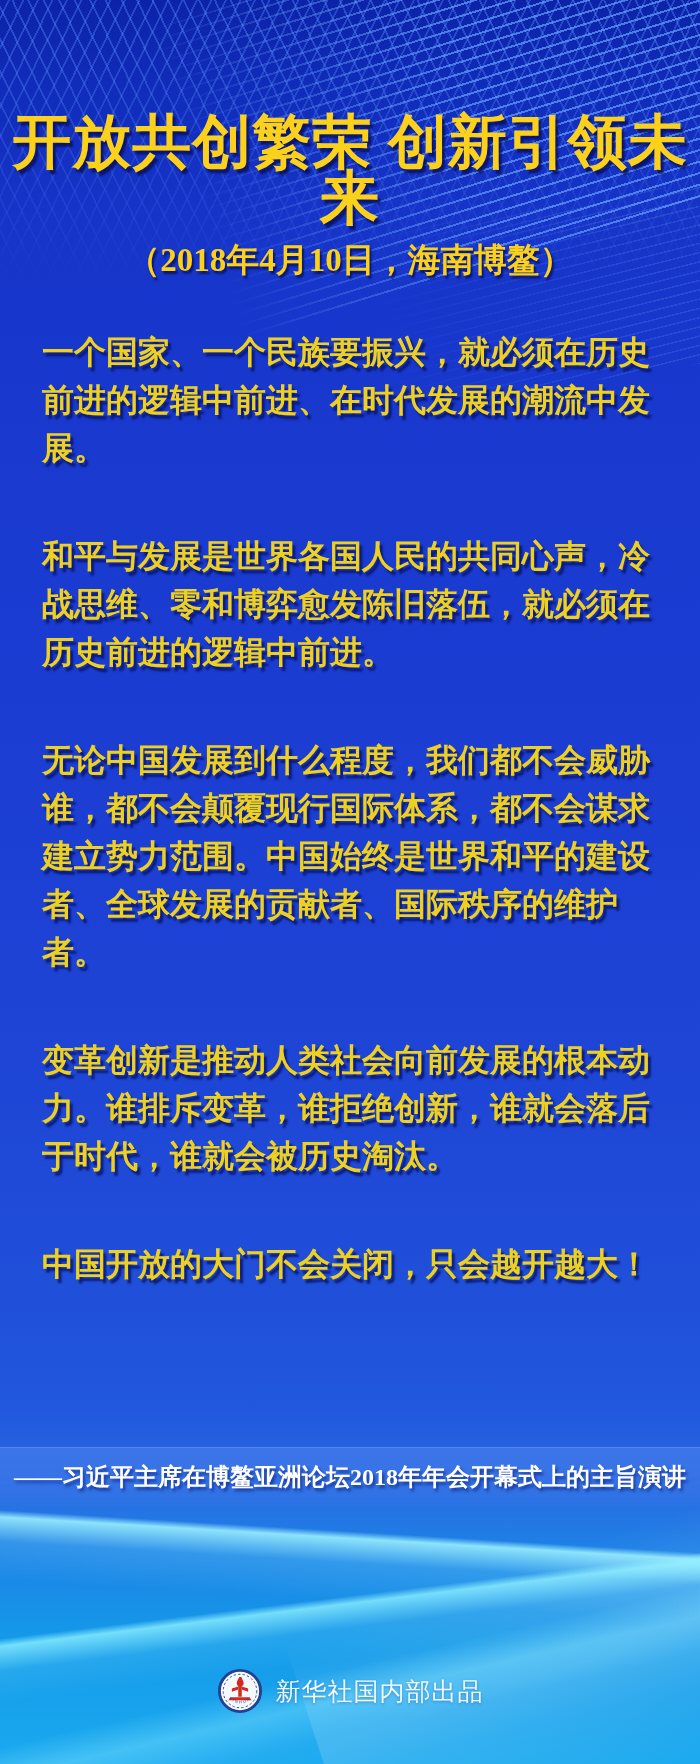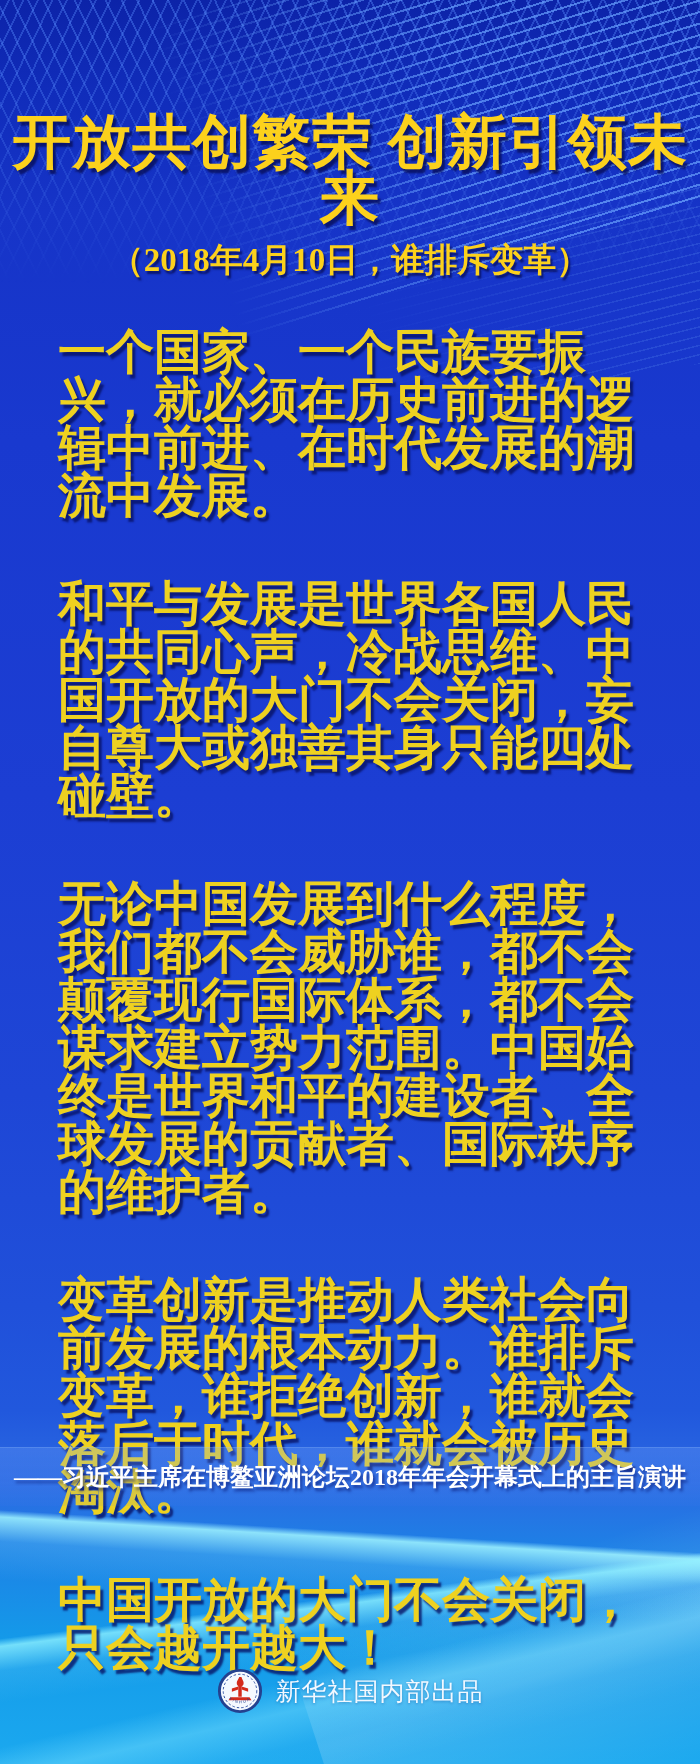--- a/index.html
+++ b/index.html
@@ -52,22 +52,22 @@
     margin:0;font-size:59px;line-height:56px;font-weight:800;letter-spacing:1px;
     color:#fcd11c;text-shadow:3px 4px 2px rgba(8,16,96,.85);
   }
   .subtitle{
     margin-top:14px;font-size:33px;line-height:40px;font-weight:700;
     color:#fcd11c;text-shadow:2px 3px 2px rgba(8,16,96,.85);
   }
   
   .quote{position:absolute;top:328px;left:42px;width:616px;}
   .quote p{
-    margin:0 0 60px 16px;
-    font-size:48px;line-height:48px;font-weight:700;
+    margin:0 0 60px 0;
+    font-size:32px;line-height:48px;font-weight:700;
     color:#eed120;text-shadow:3px 4px 2px rgba(8,18,100,.8);
     text-align:left;line-break:strict;word-break:normal;
   }
   
   .attr-band{
     position:absolute;top:1447px;left:0;width:700px;height:58px;
     background:linear-gradient(180deg, rgba(120,170,255,.28), rgba(70,120,240,.10));
     border-top:1px solid rgba(160,200,255,.35);
     display:flex;align-items:center;justify-content:center;
   }
@@ -95,26 +95,26 @@
   <div class="mesh"></div>
   <div class="beam"></div>
   <div class="fan"></div>
   <div class="rb rb1"></div>
   <div class="rb rb2"></div>
   <div class="rb rb3"></div>
   <div class="rb rb4"></div>
 
   <div class="header">
     <h1 class="title">开放共创繁荣 创新引领未来</h1>
-    <div class="subtitle">（2018年4月10日，谁排斥变革）</div>
+    <div class="subtitle">（2018年4月10日，海南博鳌）</div>
   </div>
 
   <div class="quote">
     <p>一个国家、一个民族要振兴，就必须在历史前进的逻辑中前进、在时代发展的潮流中发展。</p>
-    <p>和平与发展是世界各国人民的共同心声，冷战思维、中国开放的大门不会关闭，妄自尊大或独善其身只能四处碰壁。</p>
+    <p>和平与发展是世界各国人民的共同心声，冷战思维、零和博弈愈发陈旧落伍，就必须在历史前进的逻辑中前进。</p>
     <p>无论中国发展到什么程度，我们都不会威胁谁，都不会颠覆现行国际体系，都不会谋求建立势力范围。中国始终是世界和平的建设者、全球发展的贡献者、国际秩序的维护者。</p>
     <p>变革创新是推动人类社会向前发展的根本动力。谁排斥变革，谁拒绝创新，谁就会落后于时代，谁就会被历史淘汰。</p>
     <p>中国开放的大门不会关闭，只会越开越大！</p>
   </div>
 
   <div class="attr-band">
     <div class="attr-text">——习近平主席在博鳌亚洲论坛2018年年会开幕式上的主旨演讲</div>
   </div>
 
   <div class="footer">

